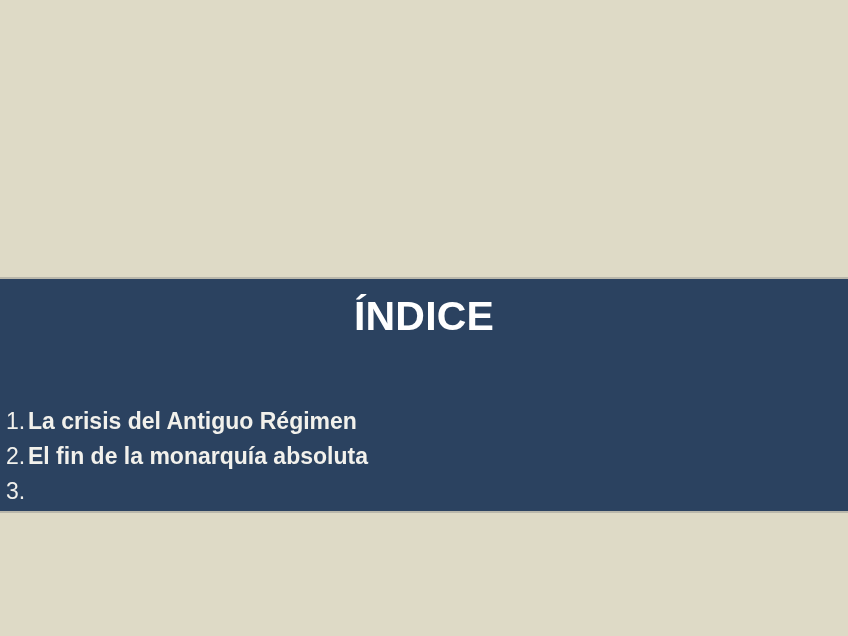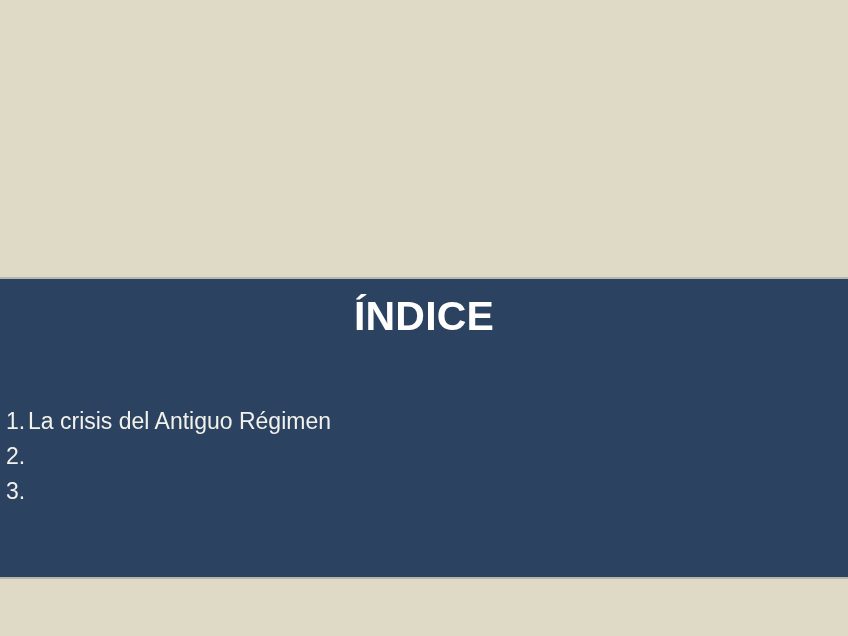--- a/index.html
+++ b/index.html
@@ -20,21 +20,21 @@
     height: 636px;
     background: #dedac6;
   }
 
   
   #content-band {
     position: absolute;
     left: 0;
     top: 277px;
     width: 848px;
-    height: 302px;
+    height: 236px;
     background: #2b4260;
     border-top: 2px solid #b9b7ab;
     border-bottom: 2px solid #b9b7ab;
     box-sizing: border-box;
   }
 
   
   #slide-title {
     position: absolute;
     left: 0;
@@ -70,40 +70,42 @@
   .agenda-number {
     width: 28px;
     padding-left: 6px;
     box-sizing: border-box;
     flex: 0 0 auto;
     text-align: left;
   }
 
   .agenda-text {
     flex: 0 1 auto;
+    font-weight: bold;
   }
 </style>
 </head>
 <body>
 
 <div id="slide">
 
   <div id="content-band">
 
     <div id="slide-title">ÍNDICE</div>
 
     <div id="agenda-list">
 
       <div class="agenda-item">
         <span class="agenda-number">1.</span>
         <span class="agenda-text">La crisis del Antiguo Régimen</span>
       </div>
 
       <div class="agenda-item">
         <span class="agenda-number">2.</span>
+        <span class="agenda-text">El fin de la monarquía absoluta</span>
       </div>
 
       <div class="agenda-item">
         <span class="agenda-number">3.</span>
       </div>
 
     </div>
   </div>
 
 </div>

